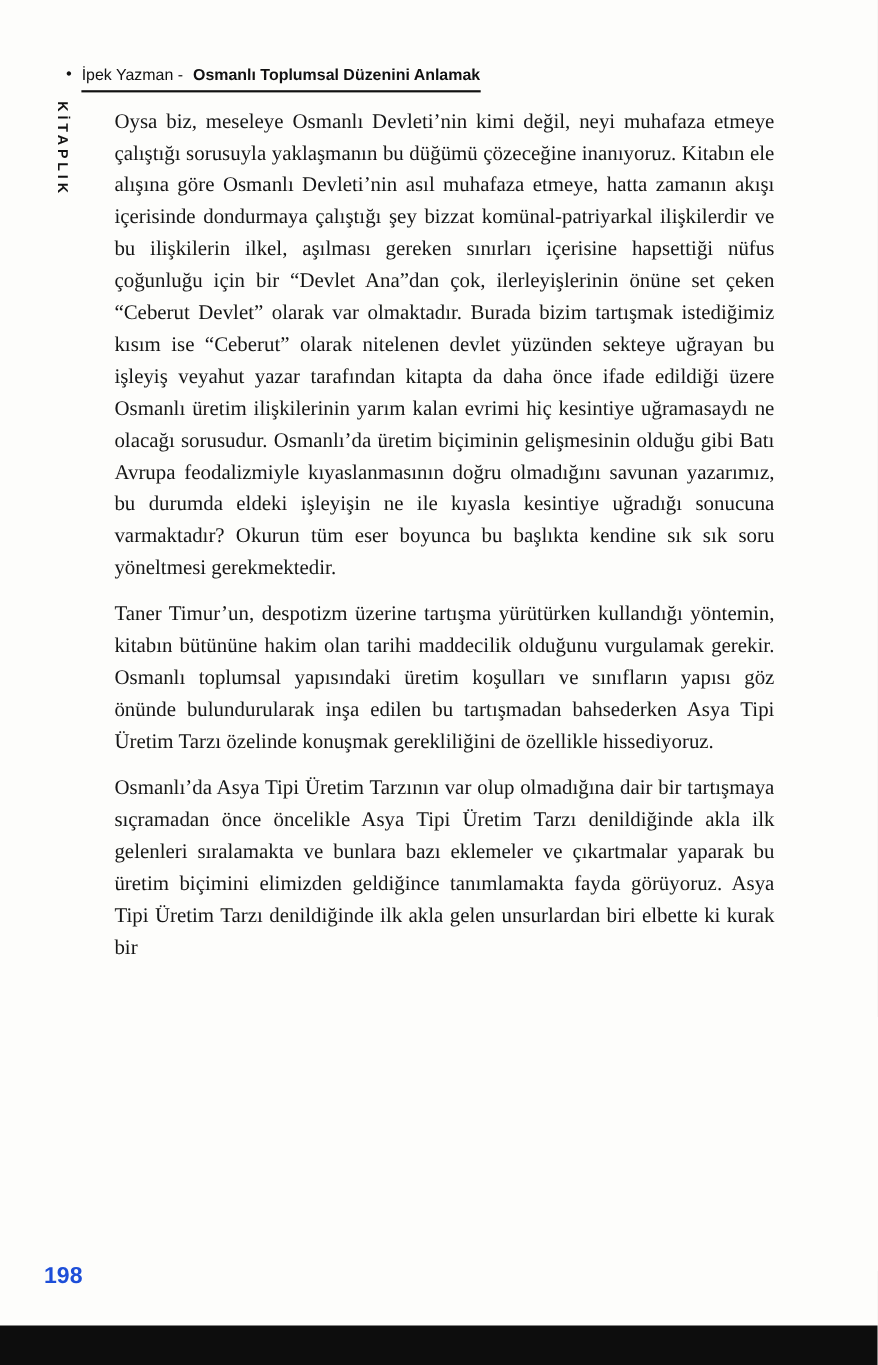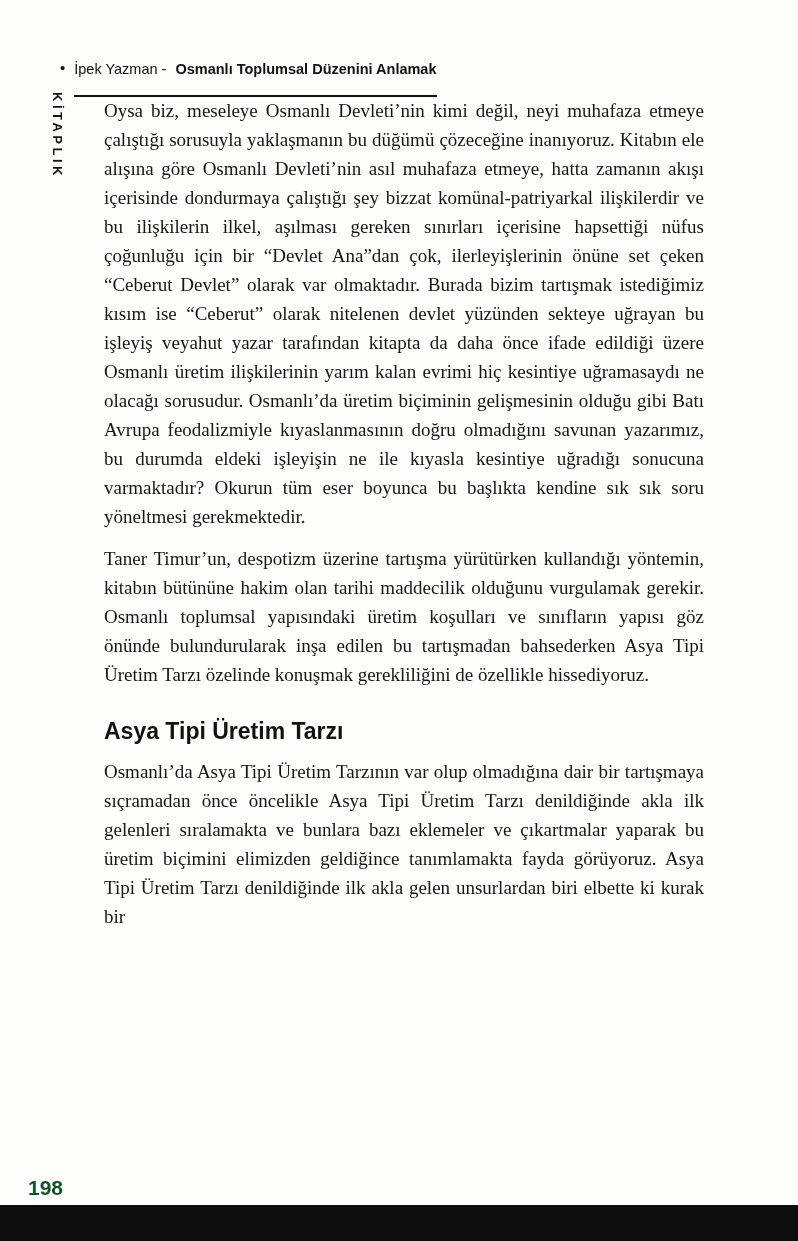--- a/index.html
+++ b/index.html
@@ -30,21 +30,21 @@
     color: #111;
   }
   .header-bullet {
     font-size: 15px;
     margin-right: 9px;
     position: relative;
     top: -1px;
   }
   .header-rule-group {
     border-bottom: 2px solid #111;
-    padding-bottom: 18px;
+    padding-bottom: 5px;
     white-space: nowrap;
   }
   .header-author {
     font-weight: 400;
     margin-right: 5px;
   }
   .header-title {
     font-weight: 700;
   }
 
@@ -84,27 +84,26 @@
     font-size: 23px;
     line-height: 28px;
     text-align: left;
     margin: 28px 0 12px 0;
     color: #121212;
   }
 
   
   .page-number {
     position: absolute;
-    left: 28px;
+    left: 40px;
     top: 1148px;
     font-family: "Liberation Sans", sans-serif;
     font-weight: 700;
     font-size: 21px;
-    color: #14532d;
-    margin-top: 28px;
+    color: #1d4ed8;
   }
 
   
   .footer-bar {
     position: absolute;
     left: 0;
     bottom: 0;
     width: 100%;
     height: 36px;
     background: #0d0d0d;
@@ -121,21 +120,20 @@
       <span class="header-author">İpek Yazman -</span>
       <span class="header-title">Osmanlı Toplumsal Düzenini Anlamak</span>
     </span>
   </div>
 
   <div class="vertical-label">KİTAPLIK</div>
 
   <div class="body-column">
     <p>Oysa biz, meseleye Osmanlı Devleti’nin kimi değil, neyi muhafaza etmeye çalıştığı sorusuyla yaklaşmanın bu düğümü çözeceğine inanıyoruz. Kitabın ele alışına göre Osmanlı Devleti’nin asıl muhafaza etmeye, hatta zamanın akışı içerisinde dondurmaya çalıştığı şey bizzat komünal-patriyarkal ilişkilerdir ve bu ilişkilerin ilkel, aşılması gereken sınırları içerisine hapsettiği nüfus çoğunluğu için bir “Devlet Ana”dan çok, ilerleyişlerinin önüne set çeken “Ceberut Devlet” olarak var olmaktadır. Burada bizim tartışmak istediğimiz kısım ise “Ceberut” olarak nitelenen devlet yüzünden sekteye uğrayan bu işleyiş veyahut yazar tarafından kitapta da daha önce ifade edildiği üzere Osmanlı üretim ilişkilerinin yarım kalan evrimi hiç kesintiye uğramasaydı ne olacağı sorusudur. Osmanlı’da üretim biçiminin gelişmesinin olduğu gibi Batı Avrupa feodalizmiyle kıyaslanmasının doğru olmadığını savunan yazarımız, bu durumda eldeki işleyişin ne ile kıyasla kesintiye uğradığı sonucuna varmaktadır? Okurun tüm eser boyunca bu başlıkta kendine sık sık soru yöneltmesi gerekmektedir.</p>
     <p>Taner Timur’un, despotizm üzerine tartışma yürütürken kullandığı yöntemin, kitabın bütününe hakim olan tarihi maddecilik olduğunu vurgulamak gerekir. Osmanlı toplumsal yapısındaki üretim koşulları ve sınıfların yapısı göz önünde bulundurularak inşa edilen bu tartışmadan bahsederken Asya Tipi Üretim Tarzı özelinde konuşmak gerekliliğini de özellikle hissediyoruz.</p>
-    <h2 class="section-heading">Asya Tipi Üretim Tarzı</h2>
     <p>Osmanlı’da Asya Tipi Üretim Tarzının var olup olmadığına dair bir tartışmaya sıçramadan önce öncelikle Asya Tipi Üretim Tarzı denildiğinde akla ilk gelenleri sıralamakta ve bunlara bazı eklemeler ve çıkartmalar yaparak bu üretim biçimini elimizden geldiğince tanımlamakta fayda görüyoruz. Asya Tipi Üretim Tarzı denildiğinde ilk akla gelen unsurlardan biri elbette ki kurak bir</p>
   </div>
 
   <div class="page-number">198</div>
 
   <div class="footer-bar"></div>
 
 </div>
 
 </body></html>

